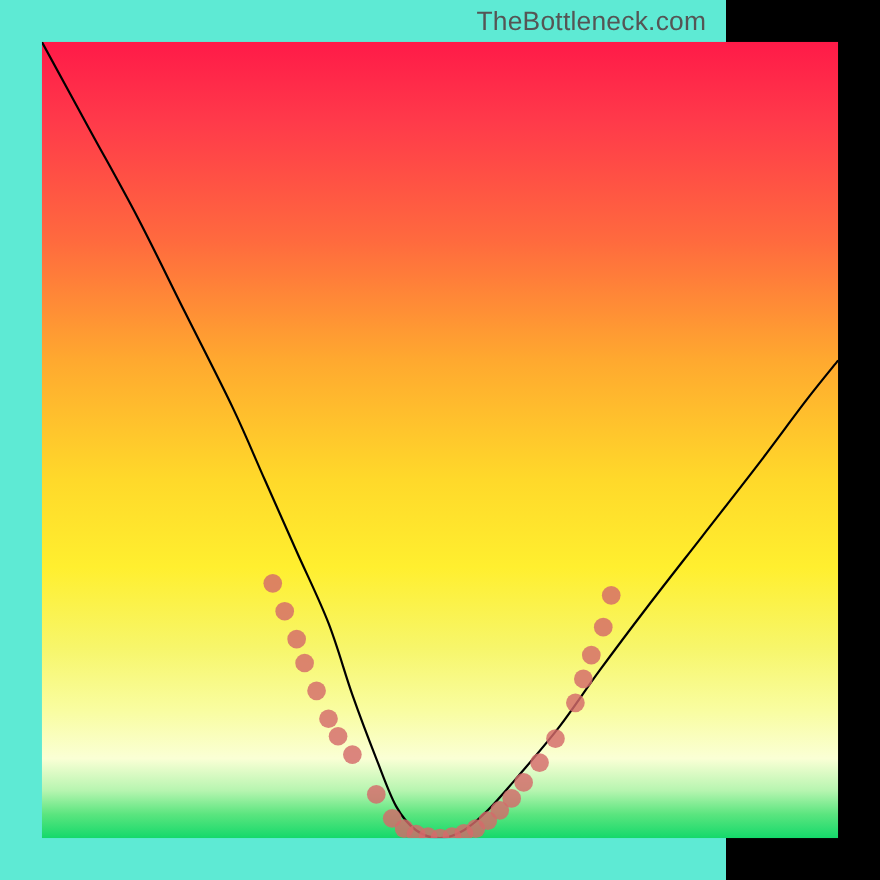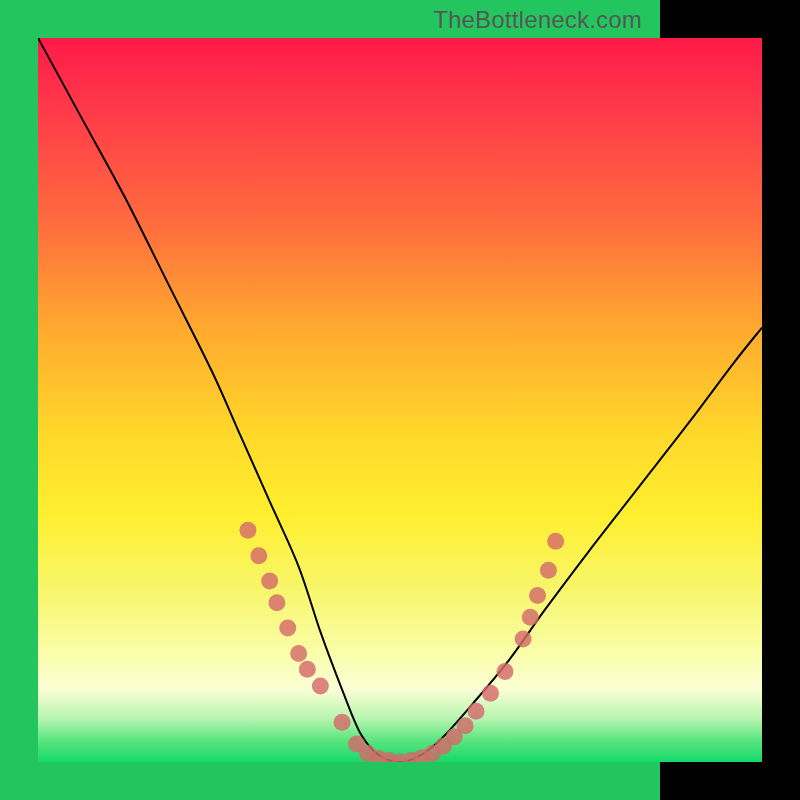--- a/index.html
+++ b/index.html
@@ -10,21 +10,21 @@
     background: #000;
     overflow: hidden;
     font-family: Arial, Helvetica, sans-serif;
   }
   .frame {
     position: absolute;
     left: 0;
     top: 0;
     width: 660px;
     height: 800px;
-    background: #22c55e;
+    background: #5eead4;
     text-decoration: underline;
   }
   .plot-area {
     position: absolute;
     left: 38px;
     top: 38px;
     width: 724px;
     height: 724px;
     overflow: hidden;
   }

